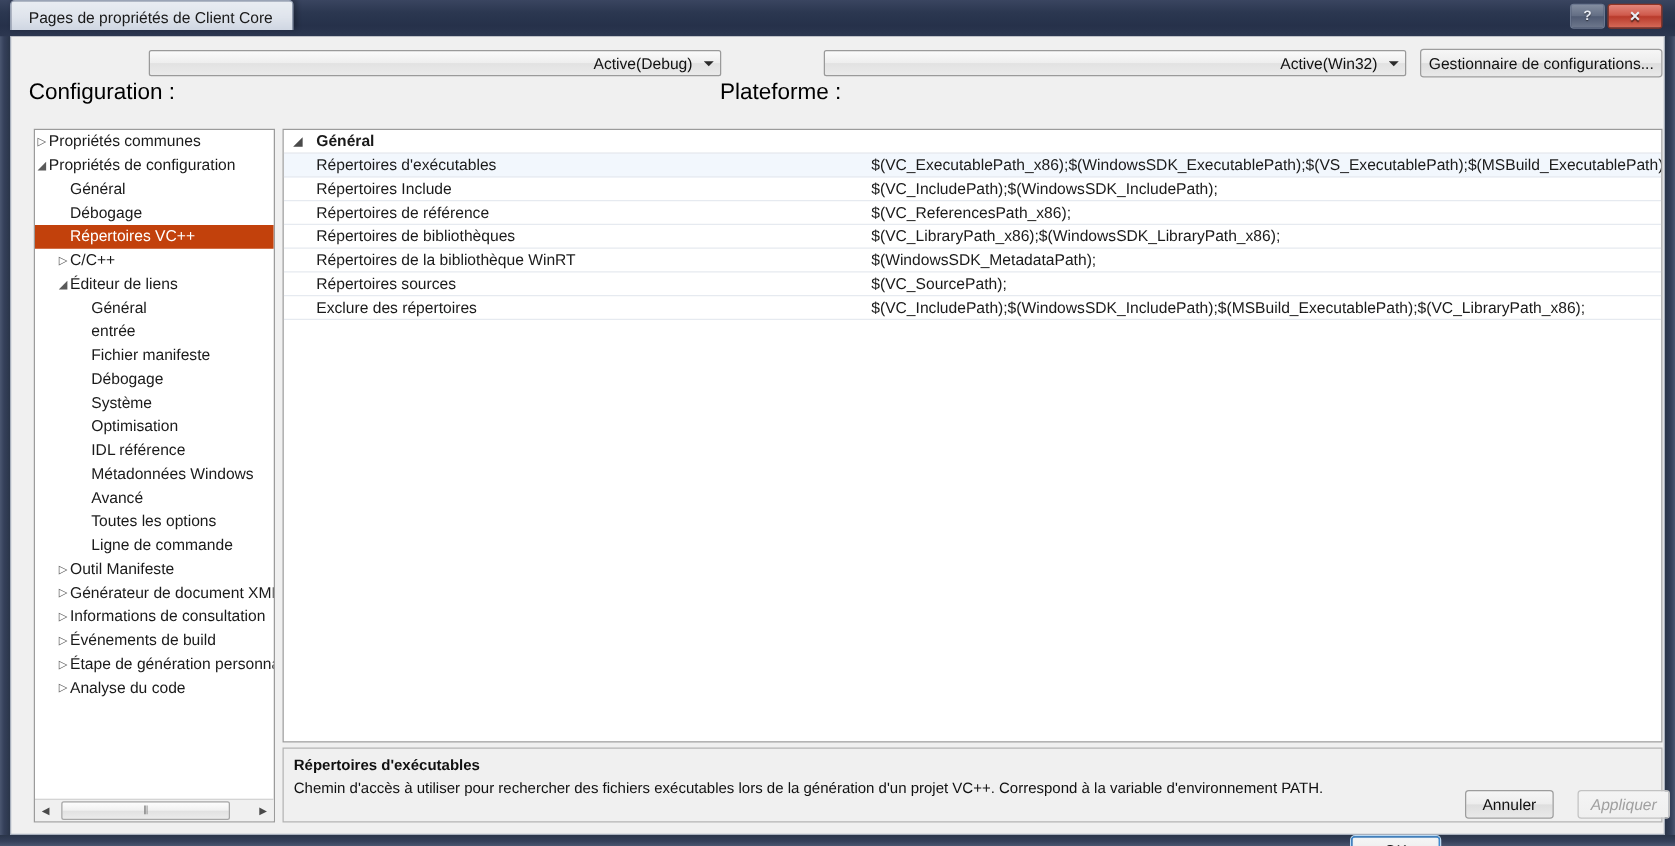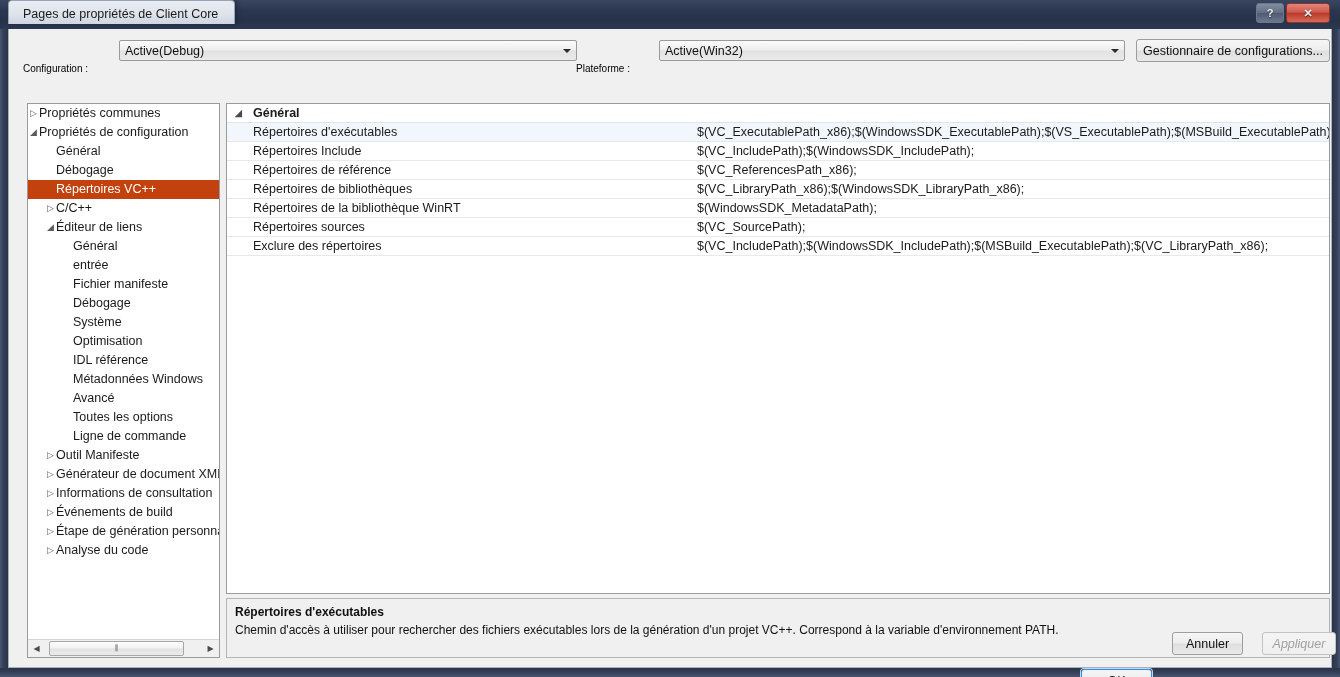--- a/index.html
+++ b/index.html
@@ -68,34 +68,34 @@
     background: #f0f0f0;
     border: 1px solid #a8b0bd;
     border-top: none;
   }
 
   
   #config-row {
     position: absolute; left: 0; top: 0; width: 1324px; height: 40px;
   }
   .cfg-label {
-    position:absolute; font-size: 10px; color:#000; top: 15px; margin-top: 19px;
+    position:absolute; font-size: 18px; color:#000; top: 15px; margin-top: 19px;
   }
   #label-configuration { left: 14px; }
   #label-plateforme    { left: 567px; }
 
   .combo {
     position: absolute; top: 11px; height: 21px;
     background: linear-gradient(180deg,#fbfbfb 0%,#eeeeee 48%,#e2e2e2 52%,#eaeaea 100%);
     border: 1px solid #9a9a9a;
     border-radius: 2px;
     font-size: 12.5px; color:#111;
     padding: 2px 22px 0 5px;
     line-height: 16px;
-    white-space: nowrap; overflow: hidden;
+    white-space: nowrap; overflow: hidden; text-align: right;
   }
   #combo-configuration { left: 110px; width: 458px; }
   #combo-plateforme    { left: 650px; width: 466px; }
   .combo .arrow {
     position: absolute; right: 5px; top: 8px;
     width: 0; height: 0;
     border-left: 4px solid transparent;
     border-right: 4px solid transparent;
     border-top: 4px solid #2a2a2a;
   }

